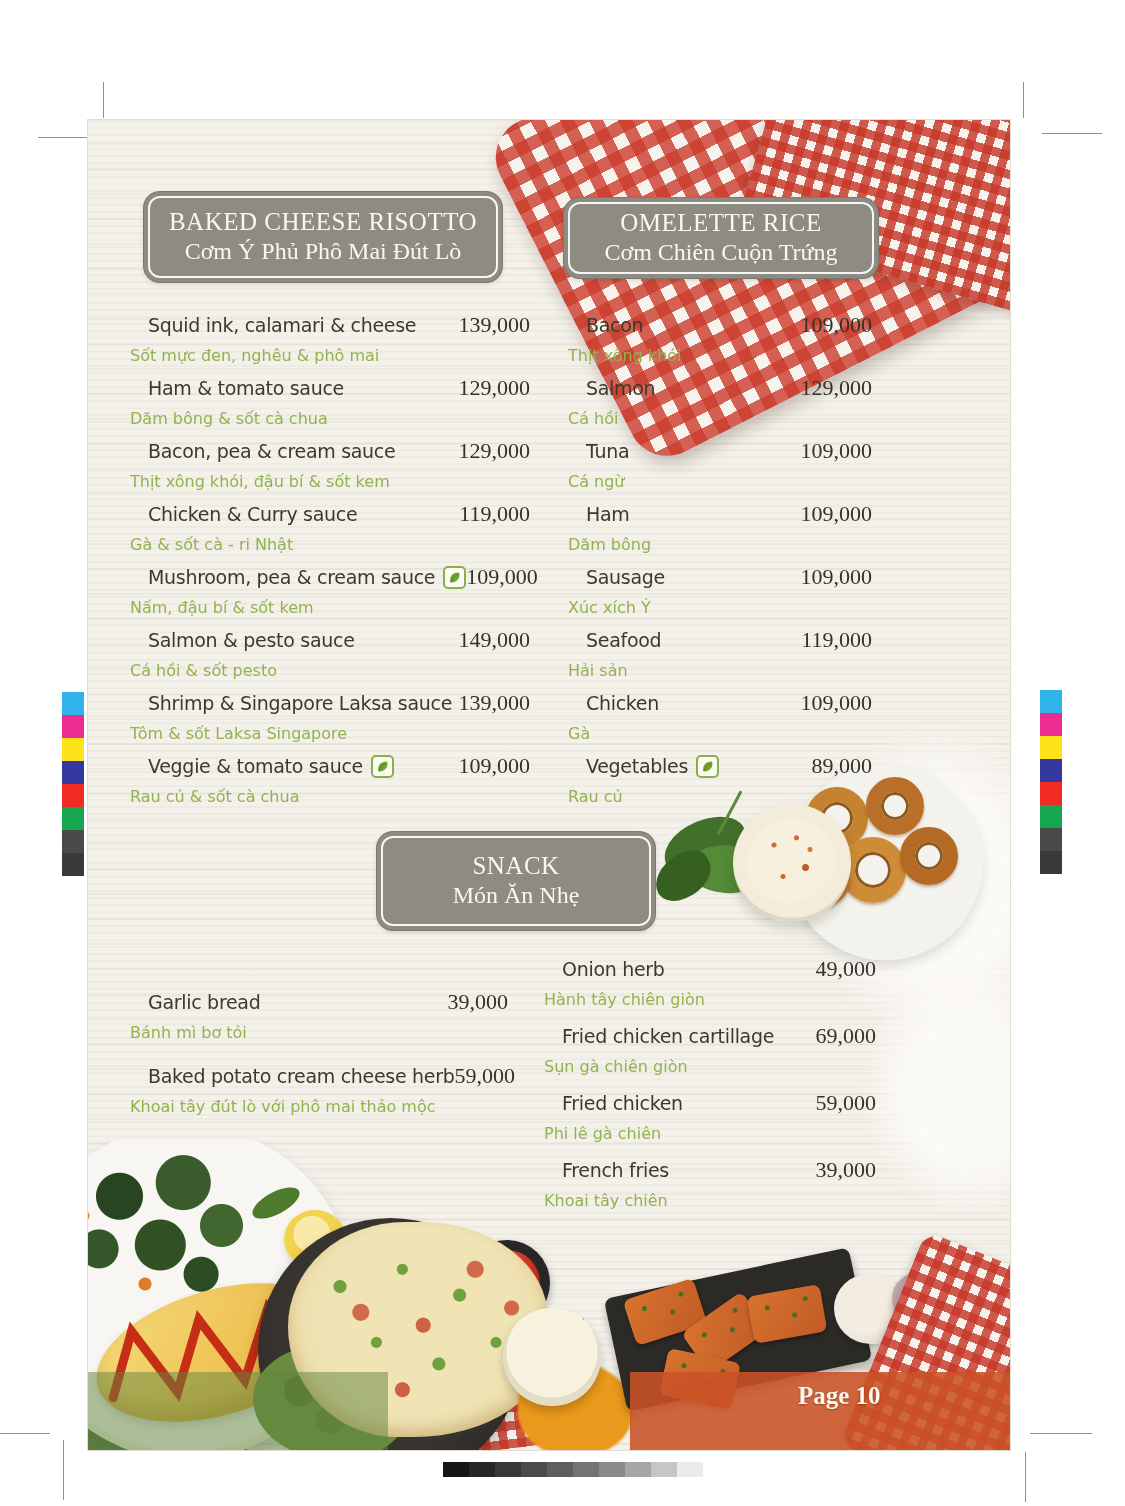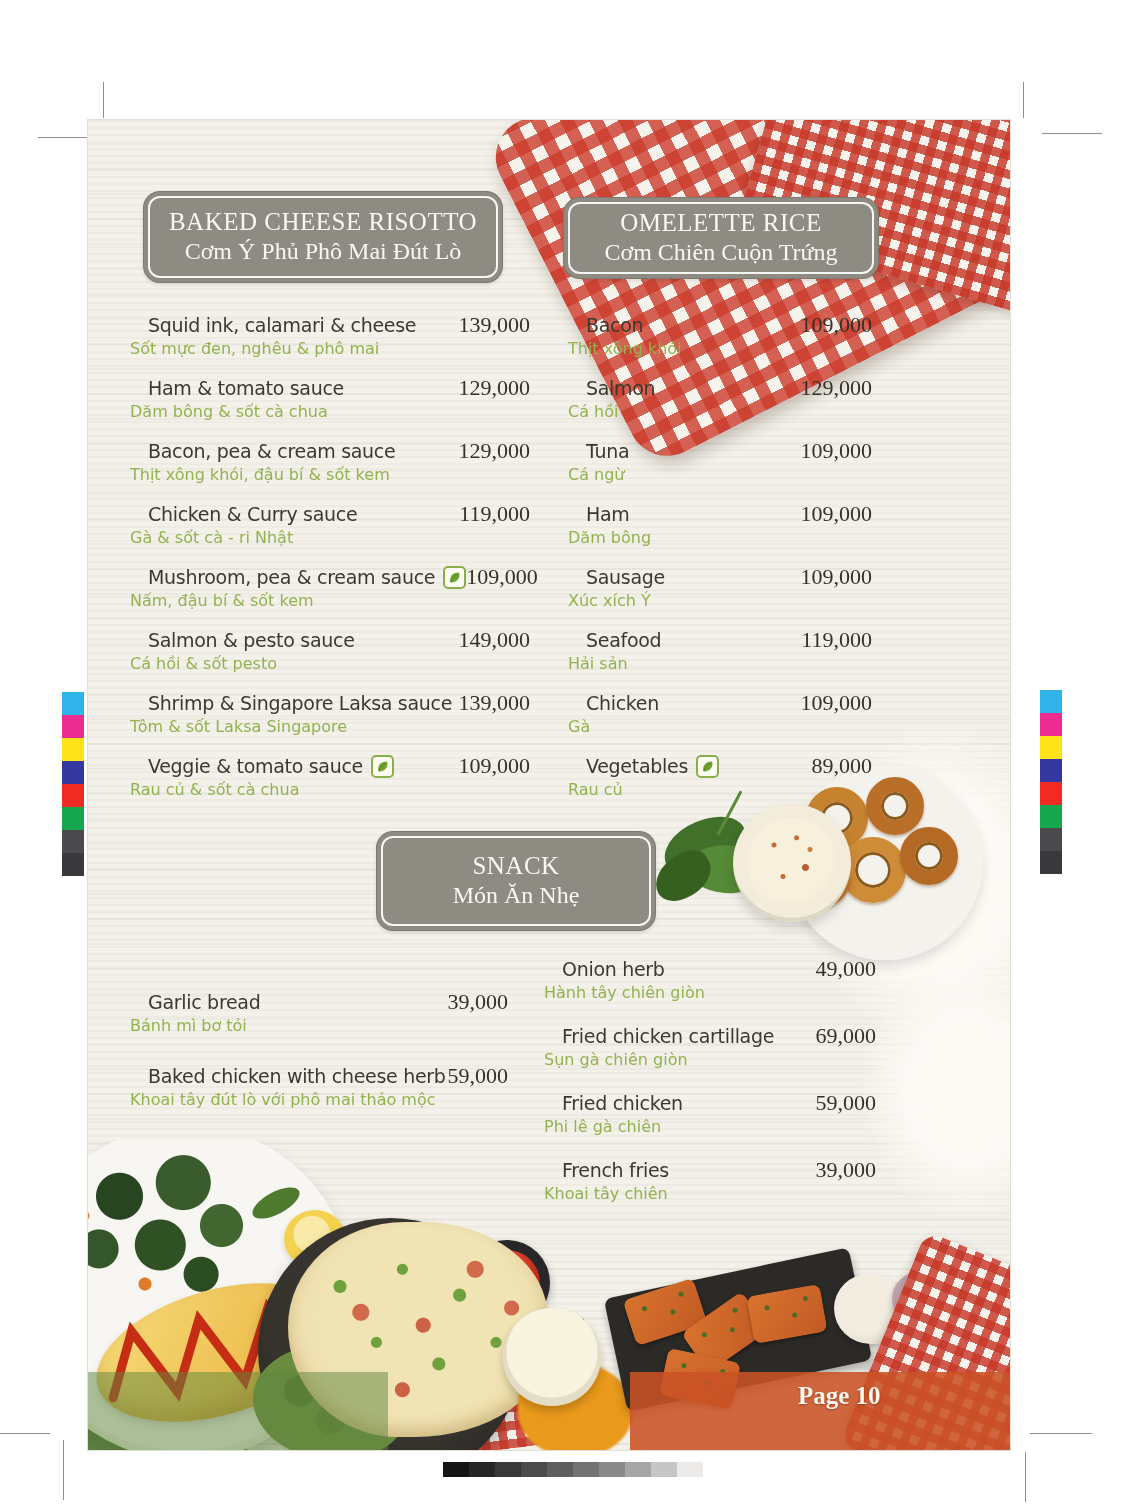--- a/index.html
+++ b/index.html
@@ -41,21 +41,21 @@
   #col-risotto{left:42px;top:186px;width:400px;}
   #col-omelette{left:480px;top:186px;width:304px;}
   #col-snack-left{left:42px;top:863px;width:378px;}
   #col-snack-right{left:456px;top:830px;width:332px;}
   .mrow{height:63px;padding-top:6px;box-sizing:border-box;}
   #col-snack-left .mrow{height:74px;}
   #col-snack-right .mrow{height:67px;}
   .mline{display:flex;align-items:center;margin-left:18px;}
   .mname{font-size:19px;letter-spacing:-.3px;color:#3b392f;white-space:nowrap;}
   .mprice{margin-left:auto;font-family:"Liberation Serif",serif;font-size:22px;color:#33312a;white-space:nowrap;}
-  .mdesc{font-size:16px;color:#93b24f;line-height:1.15;margin-top:2px;}
+  .mdesc{font-size:16px;color:#93b24f;line-height:1.15;margin-top:9px;}
   .leaf{display:inline-flex;align-items:center;justify-content:center;width:23px;height:23px;margin-left:8px;
         border:2px solid #8aae4c;border-radius:5px;background:#fbfbf4;box-sizing:border-box;flex:0 0 auto;}
   .leaf svg{width:15px;height:15px;}
 
   
   .flour{position:absolute;filter:blur(2px);border-radius:50%;background:radial-gradient(closest-side, rgba(252,250,245,.97) 0 55%, rgba(252,250,245,0) 100%);}
   .flour.a{left:720px;top:600px;width:260px;height:330px;}
   .flour.b{left:770px;top:840px;width:220px;height:260px;}
   .rings-plate{position:absolute;left:700px;top:645px;width:195px;height:195px;border-radius:50%;
       background:radial-gradient(circle at 50% 45%, #f4f2ec 0 78%, #ddd9cd 79% 100%);box-shadow:0 6px 12px rgba(0,0,0,.12);}
@@ -412,21 +412,21 @@
     <div class="mcol" id="col-snack-left">
       <div class="mrow">
         <div class="mline">
             <span class="mname">Garlic bread</span>
             <span class="mprice">39,000</span>
           </div>
         <div class="mdesc">Bánh mì bơ tỏi</div>
       </div>
       <div class="mrow">
         <div class="mline">
-            <span class="mname">Baked chicken with cheese herb</span>
+            <span class="mname">Baked potato cream cheese herb</span>
             <span class="mprice">59,000</span>
           </div>
         <div class="mdesc">Khoai tây đút lò với phô mai thảo mộc</div>
       </div>
     </div>
 
     <div class="mcol" id="col-snack-right">
       <div class="mrow">
         <div class="mline">
             <span class="mname">Onion herb</span>

